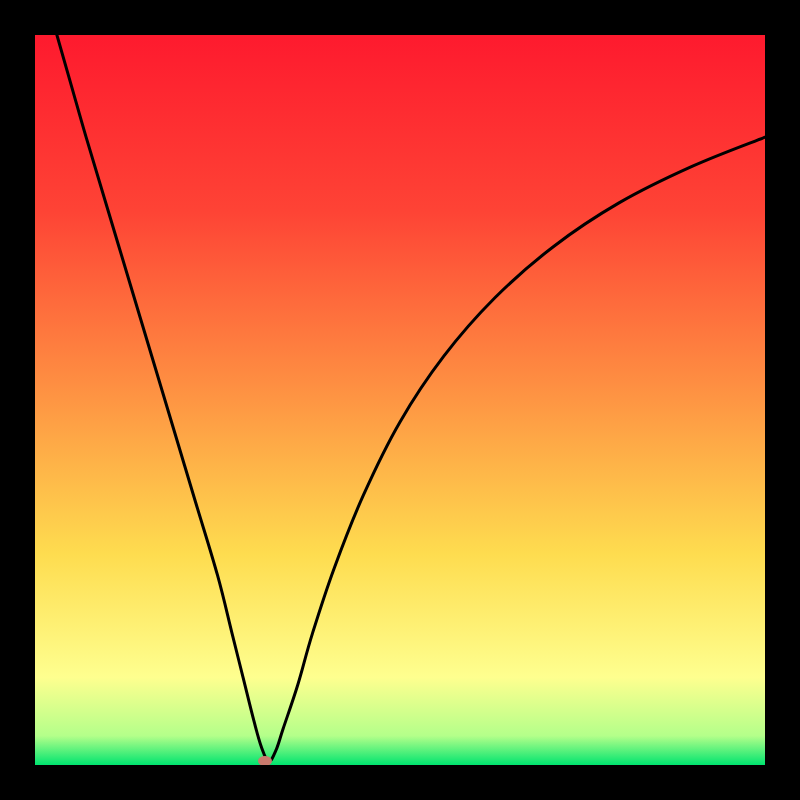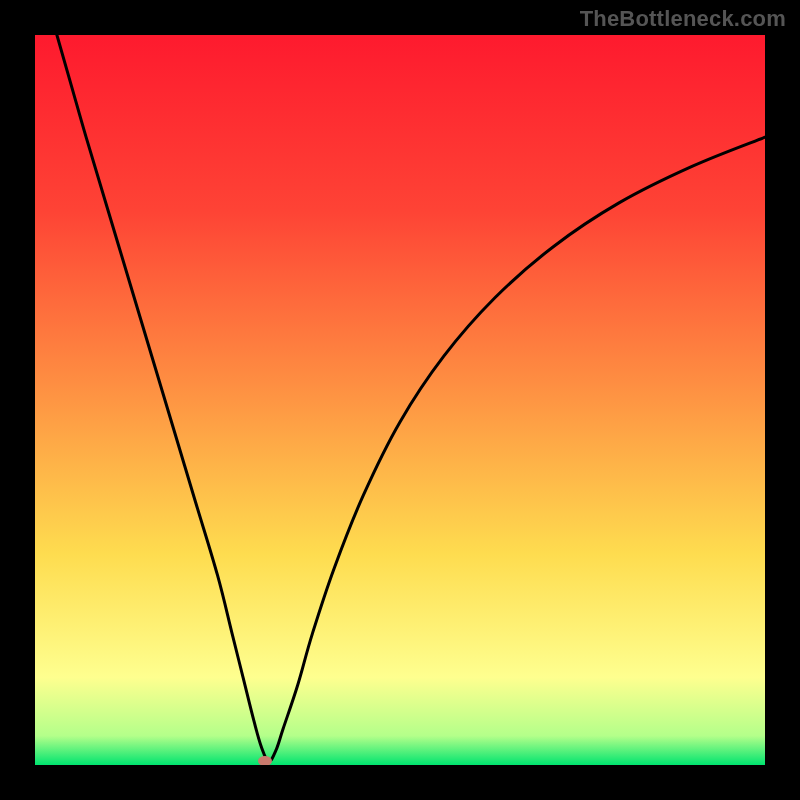--- a/index.html
+++ b/index.html
@@ -52,21 +52,20 @@
     height: 10px;
     border-radius: 50%;
     transform: translate(-50%, -50%);
     z-index: 3;
   }
 </style>
 </head>
 <body>
 
 <div class="outer">
-  <div class="watermark" data-bind="watermark">TheBottleneck.com</div>
 
   <div class="plot">
     <div class="gradient" id="gradient" style="background: linear-gradient(rgb(254, 26, 46) 0%, rgb(254, 67, 53) 24%, rgb(254, 143, 66) 48%, rgb(254, 220, 79) 71%, rgb(254, 255, 143) 88%, rgb(180, 255, 138) 96%, rgb(0, 228, 111) 100%);"></div>
 
     <svg class="curve" viewBox="0 0 730 730" preserveAspectRatio="none">
       <path id="curve-path" d="M 21.9,0 C 24.528,9.197999999999983 31.244,32.7039999999999 36.5,51.09999999999991 C 41.756,69.49599999999992 44.53,79.86200000000002 51.1,102.20000000000005 C 57.67,124.53800000000007 65.116,148.92000000000004 73,175.20000000000005 C 80.884,201.48000000000005 87.016,221.92 94.9,248.2 C 102.784,274.47999999999996 108.916,294.92 116.8,321.2 C 124.684,347.47999999999996 130.816,367.92 138.7,394.2 C 146.58399999999997,420.47999999999996 152.71599999999998,440.91999999999996 160.6,467.2 C 168.484,493.48 175.93,516.548 182.5,540.2 C 189.07,563.8520000000001 192.50100000000003,580.2040000000001 197.10000000000002,598.6 C 201.699,616.996 204.10799999999998,626.632 208.04999999999998,642.4 C 211.992,658.168 215.715,673.7170000000001 219,686.2 C 222.285,698.683 223.67200000000003,704.523 226.3,711.75 C 228.928,718.977 230.972,725.693 233.6,726.35 C 236.22799999999998,727.0070000000001 238.272,721.313 240.9,715.4 C 243.52800000000002,709.487 244.258,705.326 248.20000000000002,693.5 C 252.14200000000002,681.674 257.54400000000004,666.782 262.8,649.7 C 268.056,632.618 270.83,619.624 277.4,598.6 C 283.96999999999997,577.576 290.102,557.866 299.29999999999995,532.9 C 308.49799999999993,507.93399999999997 316.674,486.17999999999995 328.5,459.9 C 340.326,433.62 350.546,411.86600000000004 365,386.90000000000003 C 379.454,361.934 391.718,343.538 408.8,321.2 C 425.882,298.86199999999997 440.19,282.51 459.9,262.8 C 479.60999999999996,243.09000000000003 495.96199999999993,228.78200000000004 518.3,211.70000000000005 C 540.6379999999999,194.61800000000005 559.034,182.35399999999996 584,167.89999999999998 C 608.966,153.446 630.72,143.22600000000008 657,131.4000000000001 C 683.28,119.5740000000001 716.86,107.45600000000006 730,102.20000000000005" fill="none" stroke="#000000" stroke-width="3" stroke-linecap="round" stroke-linejoin="round"></path>
     </svg>
 
     <div class="marker" id="marker" style="left: 229.95px; top: 725.62px; background: rgb(201, 122, 109);"></div>
   </div>

